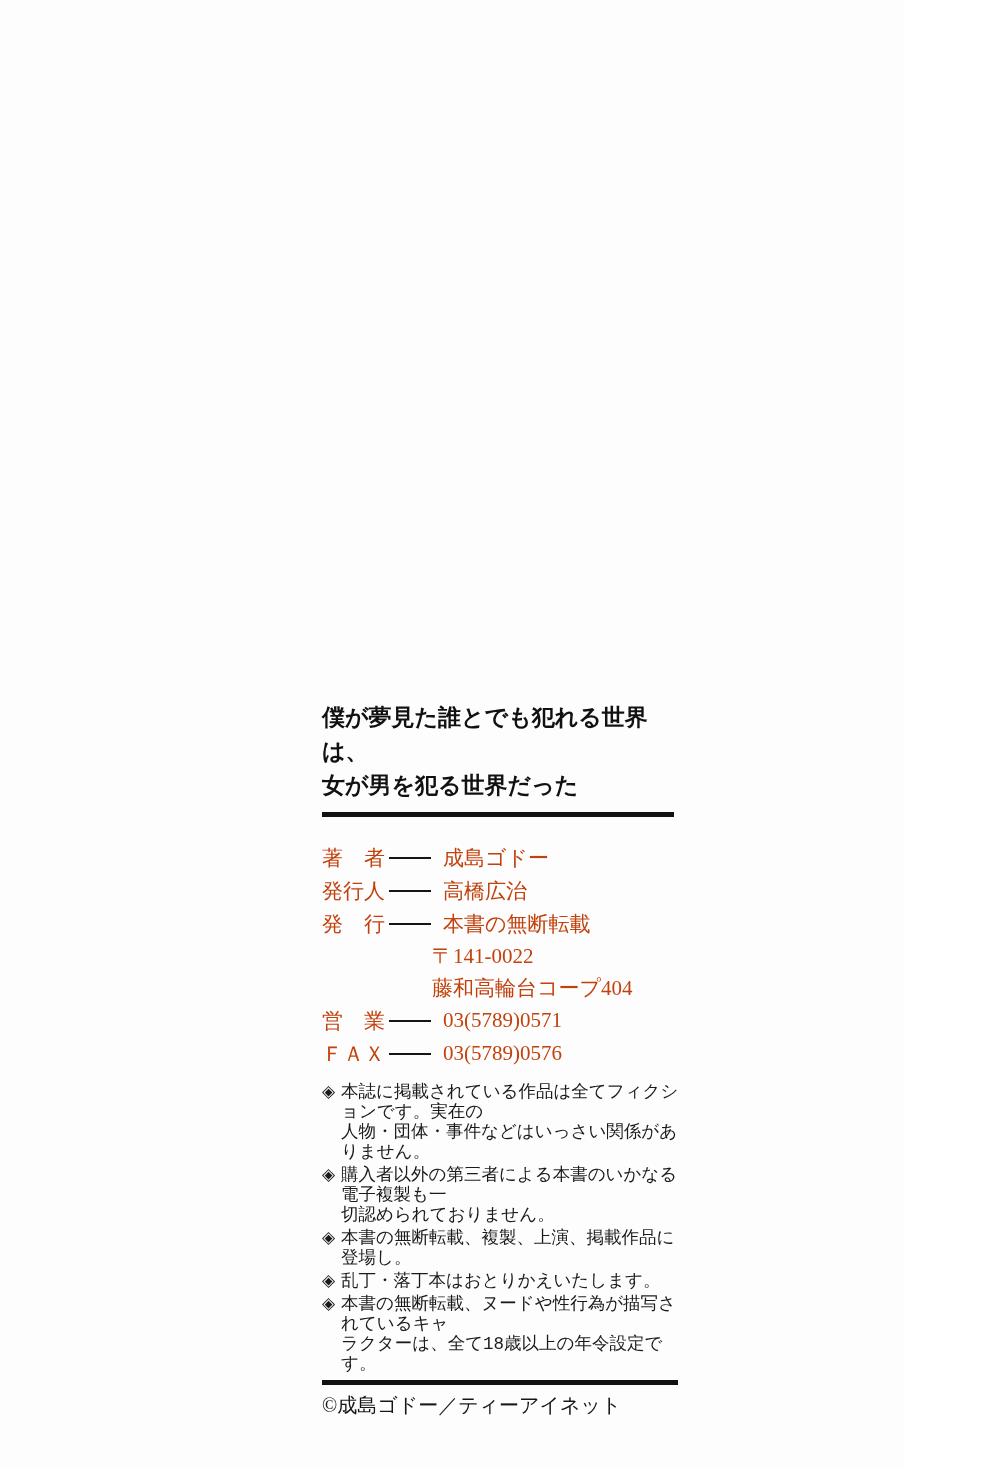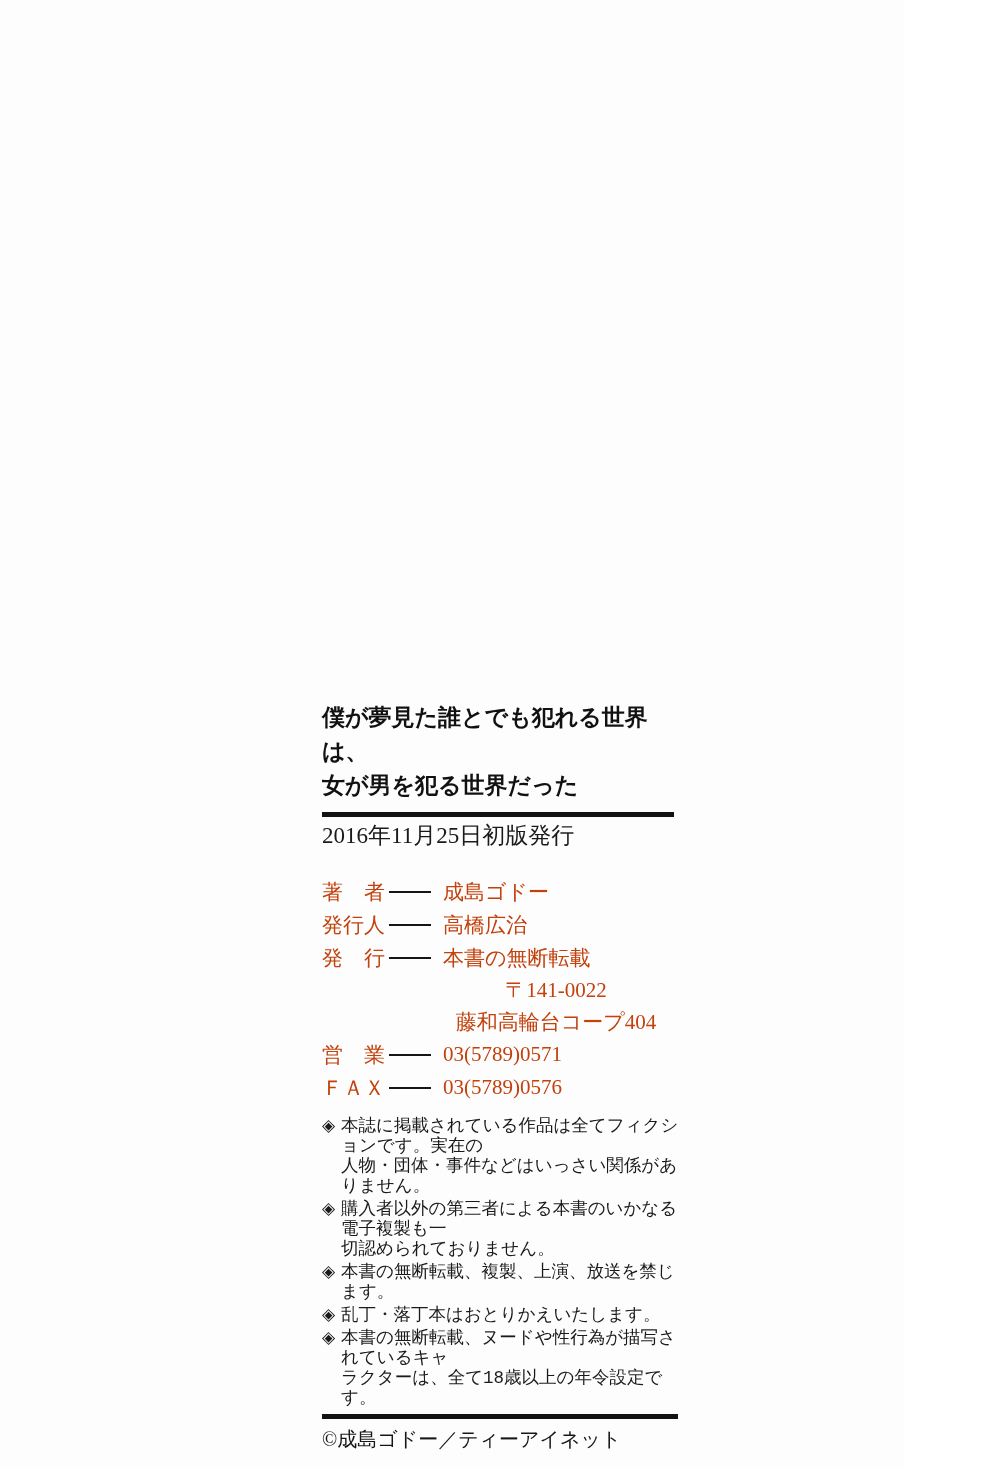--- a/index.html
+++ b/index.html
@@ -70,21 +70,20 @@
   }
   .pub-value {
     margin-left: 11px;
     white-space: pre;
   }
   .addr-line {
     margin-left: 110px;
     height: 32px;
     line-height: 32px;
     white-space: pre;
-    text-align: center;
   }
   .notices {
     margin-top: 12px;
     font-family: "Liberation Sans", "DejaVu Sans", sans-serif;
     font-size: 17.5px;
     line-height: 20px;
     color: #1a1a1a;
   }
   .notice {
     display: flex;
@@ -113,21 +112,20 @@
 <body>
 
 <div class="page">
   <div class="colophon">
 
     <div class="book-title">僕が夢見た誰とでも犯れる世界は、
 女が男を犯る世界だった</div>
 
     <div class="rule rule-top"></div>
 
-    <div class="edition-date">2016年11月25日初版発行</div>
 
     <div class="pub-block">
 
       <div class="pub-row">
         <span class="pub-label">著　者</span>
         <span class="dash"></span>
         <span class="pub-value">成島ゴドー</span>
       </div>
 
       <div class="pub-row">
@@ -168,21 +166,21 @@
       </div>
 
       <div class="notice">
         <span class="notice-bullet">◈</span>
         <span class="notice-text">購入者以外の第三者による本書のいかなる電子複製も一
 切認められておりません。</span>
       </div>
 
       <div class="notice">
         <span class="notice-bullet">◈</span>
-        <span class="notice-text">本書の無断転載、複製、上演、放送を禁じます。</span>
+        <span class="notice-text">本書の無断転載、複製、上演、掲載作品に登場し。</span>
       </div>
 
       <div class="notice">
         <span class="notice-bullet">◈</span>
         <span class="notice-text">乱丁・落丁本はおとりかえいたします。</span>
       </div>
 
       <div class="notice">
         <span class="notice-bullet">◈</span>
         <span class="notice-text">本書の無断転載、ヌードや性行為が描写されているキャ

